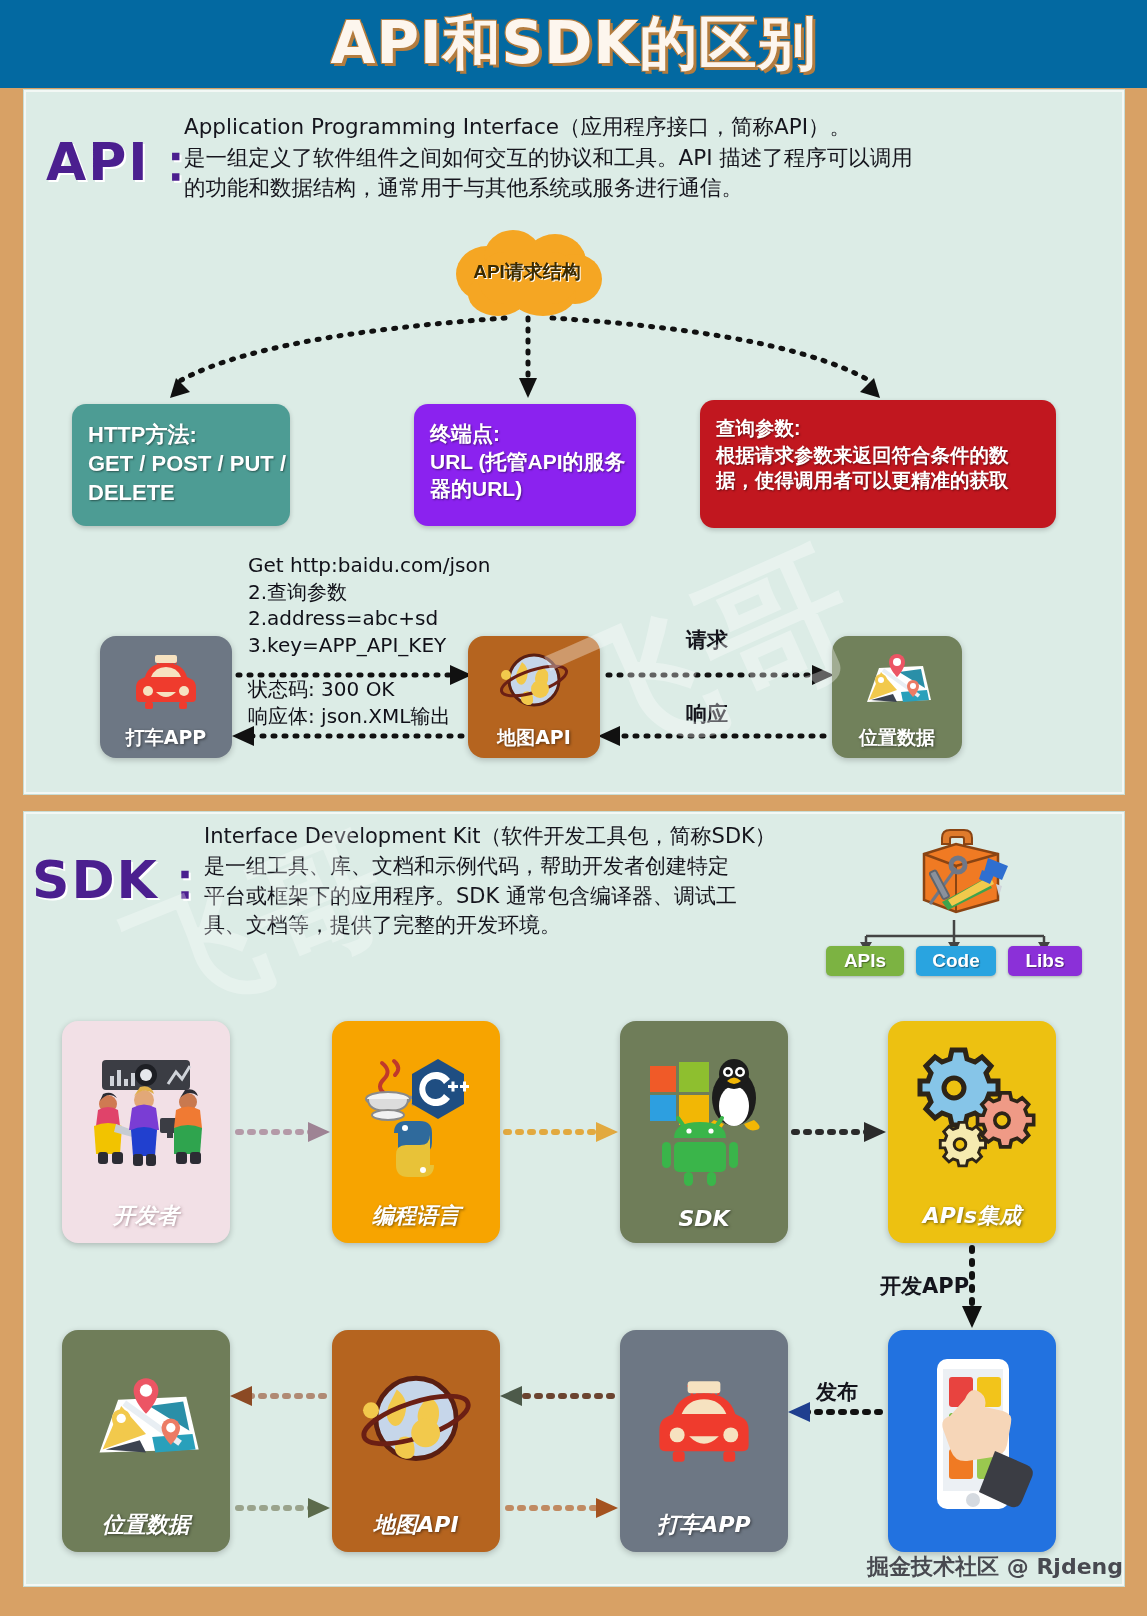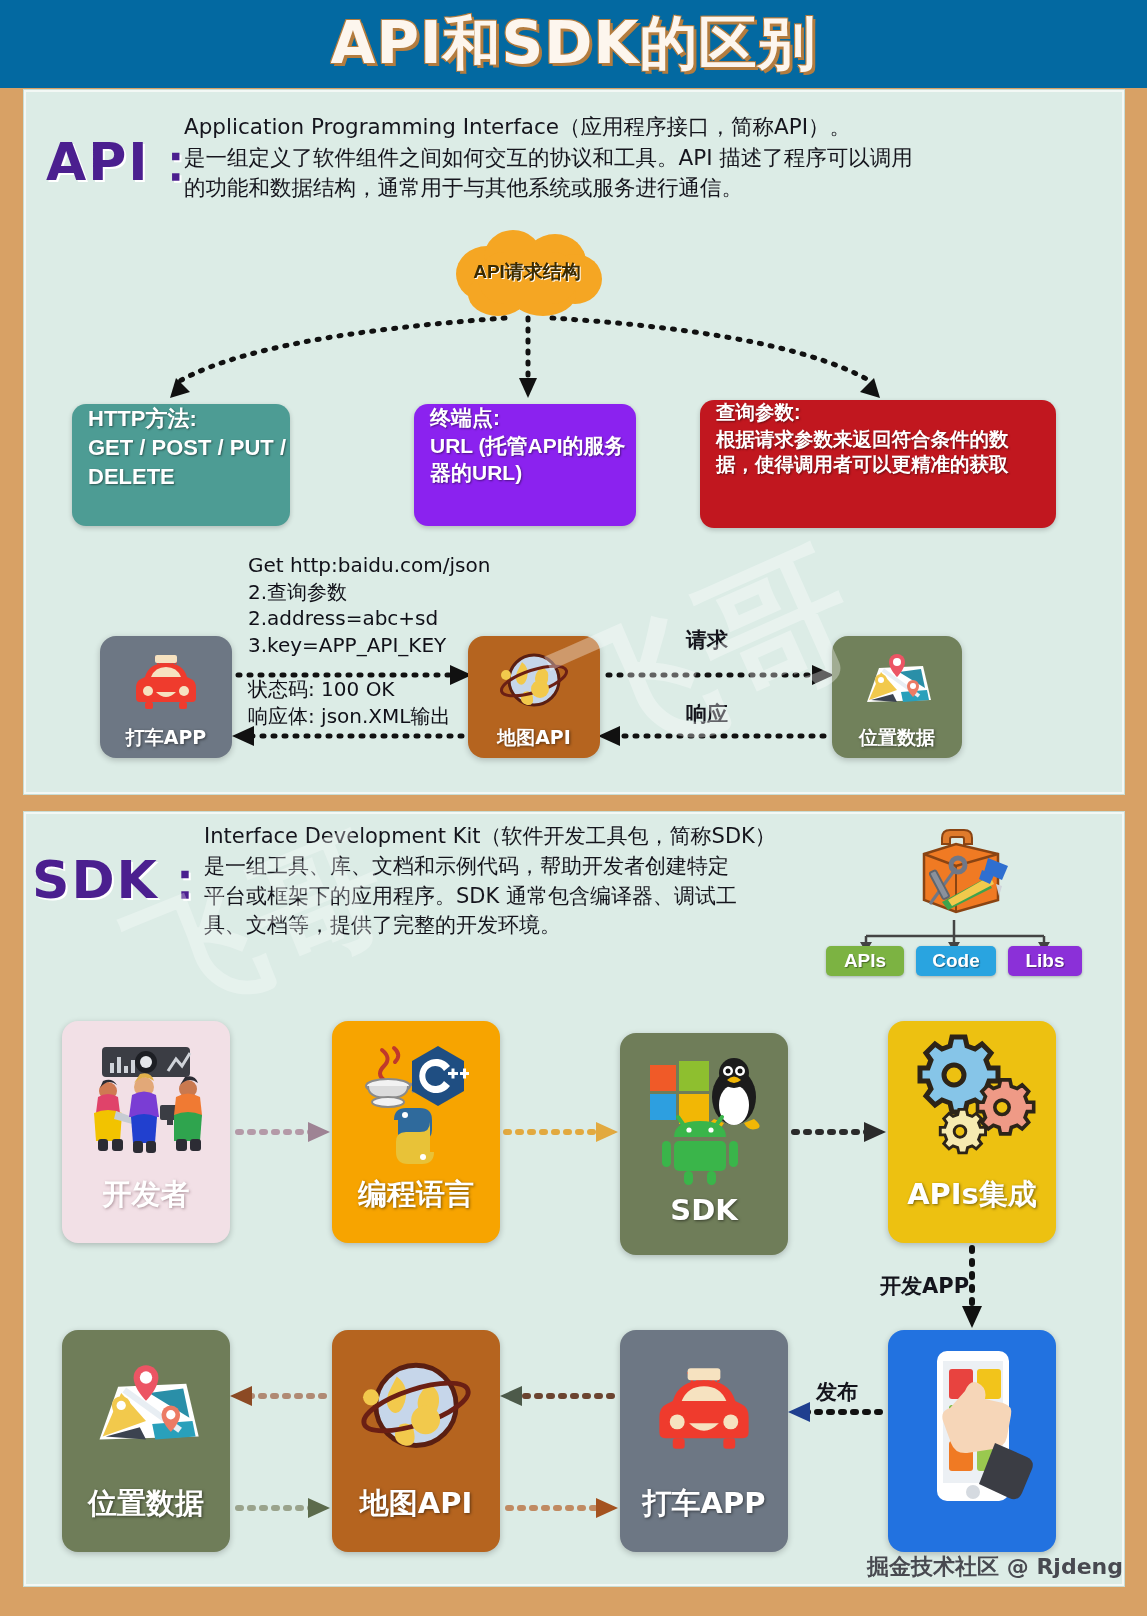--- a/index.html
+++ b/index.html
@@ -53,21 +53,21 @@
   .cloud .blob{position:absolute;background:#f5a623;border-radius:50%;}
   .cloud .lbl{
     position:absolute;inset:0;display:flex;align-items:center;justify-content:center;
     font-size:19px;font-weight:bold;color:#3a2a00;z-index:5;
     text-shadow:1px 1px 0 #fff;
   }
 
   
   .rcard{
     position:absolute;border-radius:14px;color:#fff;
-    padding:0 16px;box-sizing:border-box;
+    padding:16px 16px;box-sizing:border-box;
     font-weight:bold;line-height:1.32;
     text-shadow:1px 1px 2px rgba(0,0,0,.45);
     box-shadow:0 2px 5px rgba(0,0,0,.2);
   }
   .rcard .ln{display:block;white-space:nowrap;}
   #card-http{left:72px;top:404px;width:218px;height:122px;background:#4d9c94;font-size:22px;}
   #card-endpoint{left:414px;top:404px;width:222px;height:122px;background:#8b22ef;font-size:21px;}
   #card-query{left:700px;top:400px;width:356px;height:128px;background:#c1171f;font-size:19.5px;}
   #card-query .hd{display:block;margin-bottom:1px;}
 
@@ -87,27 +87,27 @@
   
   #tile-taxi-api{left:100px;top:636px;width:132px;height:122px;background:#6d7784;}
   #tile-mapapi-api{left:468px;top:636px;width:132px;height:122px;background:#b5641f;}
   #tile-loc-api{left:832px;top:636px;width:130px;height:122px;background:#71815b;}
   #tile-taxi-api .tlabel,#tile-mapapi-api .tlabel,#tile-loc-api .tlabel{font-size:19px;padding-bottom:7px;}
 
   
   .sdktile{width:168px;height:222px;}
   #tile-dev{left:62px;top:1021px;background:#f2e0e6;}
   #tile-lang{left:332px;top:1021px;background:#f7a400;}
-  #tile-sdk{left:620px;top:1021px;background:#6f7d59;margin-top:12px;}
+  #tile-sdk{left:620px;top:1021px;background:#6f7d59;}
   #tile-apis{left:888px;top:1021px;background:#edc111;}
   #tile-loc2{left:62px;top:1330px;background:#6f7d59;}
   #tile-mapapi2{left:332px;top:1330px;background:#b5641f;}
   #tile-taxi2{left:620px;top:1330px;background:#6d7784;}
   #tile-mobile{left:888px;top:1330px;background:#2272e0;}
-  .sdktile .tlabel{font-size:29px;padding-bottom:28px;}
+  .sdktile .tlabel{font-size:22px;padding-bottom:12px;font-style:italic;}
   #tile-dev .tlabel{color:#ffffff;text-shadow:1px 1px 3px rgba(150,120,130,.75);}
 
   
   .ftext{position:absolute;color:#101018;font-size:20px;line-height:1.33;
          font-family:"DejaVu Sans","Liberation Sans",sans-serif;white-space:nowrap;}
   .ftext .ln{display:block;}
   .flabel{position:absolute;font-weight:bold;color:#14141c;font-size:21px;
           font-family:"DejaVu Sans","Liberation Sans",sans-serif;white-space:nowrap;}
 
   
@@ -199,21 +199,21 @@
   </div>
 
   <div class="ftext" style="left:248px;top:552px;">
     <span class="ln">Get http:baidu.com/json</span>
     <span class="ln">2.查询参数</span>
     <span class="ln">2.address=abc+sd</span>
     <span class="ln">3.key=APP_API_KEY</span>
   </div>
 
   <div class="ftext" style="left:248px;top:676px;">
-    <span class="ln">状态码: 100 OK</span>
+    <span class="ln">状态码: 300 OK</span>
     <span class="ln">响应体: json.XML输出</span>
   </div>
 
   <div class="flabel" style="left:686px;top:626px;">请求</div>
   <div class="flabel" style="left:686px;top:700px;">响应</div>
 
   <svg class="ovl">
 
     <path d="M238,675 L452,675" stroke="#111" stroke-width="5" stroke-dasharray="2 9" stroke-linecap="round" fill="none"></path>
     <path d="M450,665 l22,10 l-22,10 z" fill="#111"></path>

